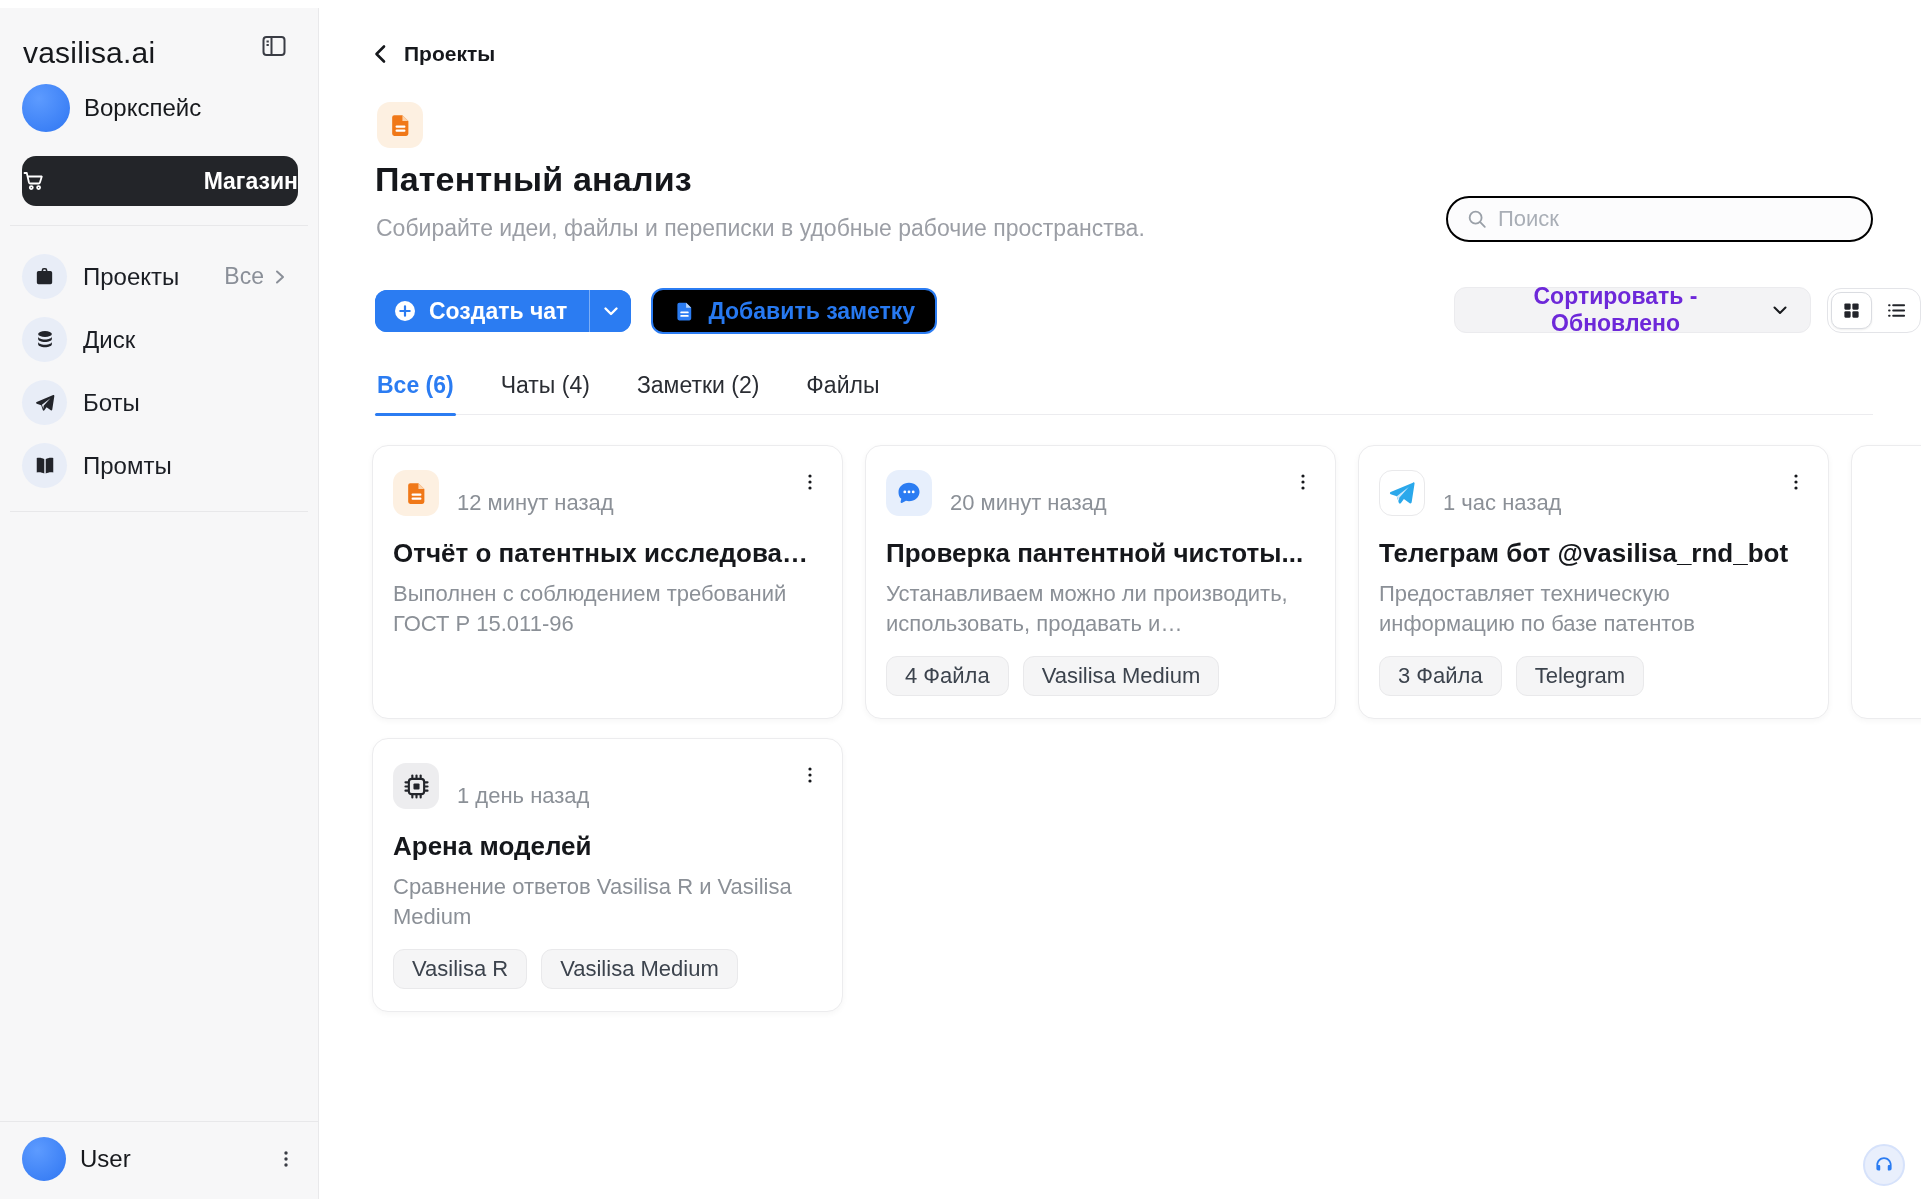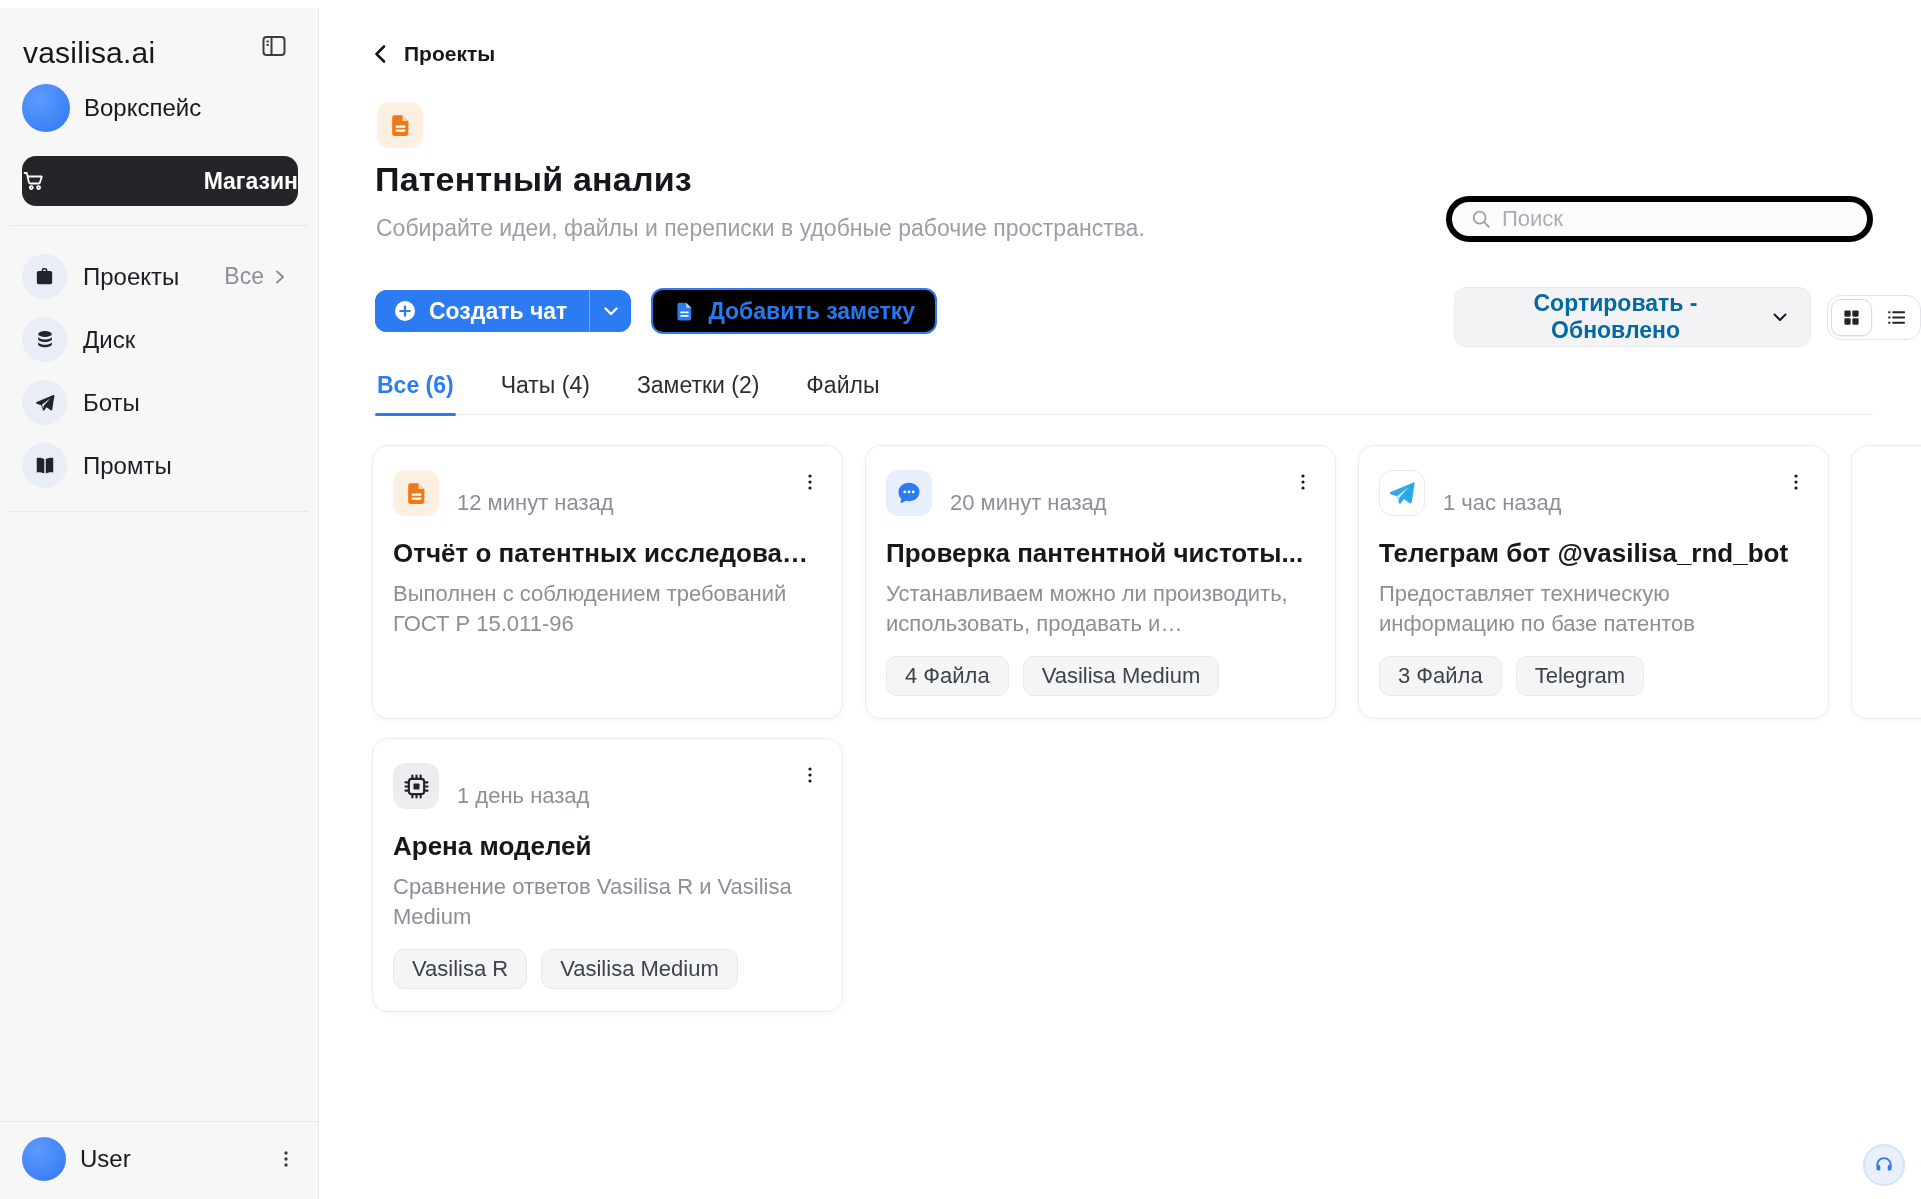--- a/index.html
+++ b/index.html
@@ -48,42 +48,42 @@
                 font-family:"Liberation Sans", sans-serif; }
   .breadcrumb span { font-size:21px; font-weight:bold; color:#16181c; }
   .proj-tile { position:absolute; left:57px; top:102px; width:46px; height:46px;
                border-radius:13px; background:#fdf0e1; display:flex; align-items:center;
                justify-content:center; }
   .page-title { position:absolute; left:55px; top:160px; font-size:34px; font-weight:bold;
                 color:#15171b; letter-spacing:.2px; }
   .page-subtitle { position:absolute; left:56px; top:215px; font-size:23px; color:#9b9ea5; }
 
   .search-wrap { position:absolute; left:1126px; top:196px; width:427px; height:46px;
-                 border:6px solid #000000; border-radius:23px; background:#fcfcfd;
+                 border:2px solid #000000; border-radius:23px; background:#fcfcfd;
                  display:flex; align-items:center; padding:0 18px; gap:10px; }
   .search-wrap input { border:none; outline:none; background:transparent; font-size:22px;
                        color:#33363c; width:100%; font-family:"Liberation Sans", sans-serif; }
   .search-wrap input::placeholder { color:#a9aeb6; }
 
   .actions-row { position:absolute; left:55px; top:288px; display:flex; align-items:center; }
   .split-btn { display:flex; height:42px; border-radius:12px; overflow:hidden; background:#2b7cf2; }
   .split-main { display:flex; align-items:center; gap:12px; padding:0 22px 0 18px; border:none;
                 background:#2b7cf2; color:#fff; font-size:23px; font-weight:bold; cursor:pointer;
                 font-family:"Liberation Sans", sans-serif; }
   .split-caret { width:42px; border:none; border-left:1px solid rgba(255,255,255,.38);
                  background:#2b7cf2; color:#fff; cursor:pointer; display:flex;
                  align-items:center; justify-content:center; }
   .outline-btn { margin-left:20px; height:46px; display:flex; align-items:center; gap:12px;
                  padding:0 20px; background:#000000; border:2px solid #2b7cf2; border-radius:12px;
                  color:#2779f1; font-size:23px; font-weight:bold; cursor:pointer;
                  font-family:"Liberation Sans", sans-serif; }
 
   .right-controls { position:absolute; left:1134px; top:287px; display:flex; align-items:center; gap:16px; }
-  .sort-btn { height:60px; padding:0 20px; background:#f3f3f5; border:1px solid #ebebee;
-              border-radius:12px; font-size:23px; font-weight:bold; color:#0369a1;
+  .sort-btn { height:46px; padding:0 20px; background:#f3f3f5; border:1px solid #ebebee;
+              border-radius:12px; font-size:23px; font-weight:bold; color:#6d28d9;
               display:flex; align-items:center; gap:14px; cursor:pointer;
               font-family:"Liberation Sans", sans-serif; }
   .view-toggle { height:45px; border:1px solid #e3e4e8; background:#fff; border-radius:14px;
                  display:flex; align-items:center; padding:3px; gap:4px; }
   .vt-seg { width:41px; height:37px; display:flex; align-items:center; justify-content:center;
             border:none; background:none; border-radius:10px; cursor:pointer; color:#22242a; }
   .vt-seg.active { background:#fff; border:1px solid #dadce1; box-shadow:0 1px 2px rgba(0,0,0,.08); }
 
   .tabs { position:absolute; left:55px; top:372px; width:1498px; display:flex; column-gap:43px;
           border-bottom:1px solid #ececef; }

